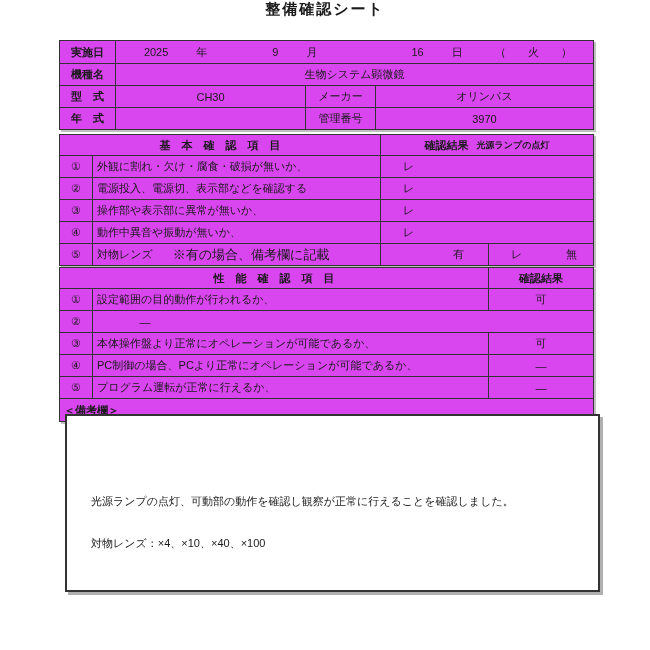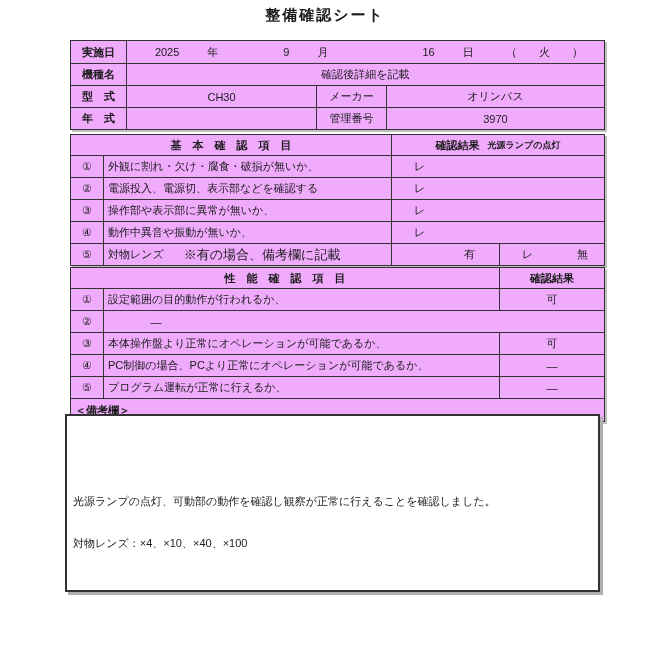--- a/index.html
+++ b/index.html
@@ -1,24 +1,24 @@
 <!DOCTYPE html>
 <html><head>
 <meta charset="utf-8">
 <style>
   * { margin:0; padding:0; box-sizing:border-box; }
   html,body { width:650px; height:650px; background:#ffffff;
               font-family:"Liberation Sans", sans-serif; color:#1a1a1a; }
   .sheet { position:relative; width:650px; height:650px; }
 
-  .title { text-align:center; padding-top:6px; font-size:15px; font-weight:bold;
+  .title { text-align:center; font-size:15px; font-weight:bold;
            letter-spacing:2px; }
 
-  .tbl { position:absolute; left:70px; width:535px; border:1.5px solid #333;
-         background:#f0abfc; box-shadow:2px 2px 0 #c0c0c0; }
+  .tbl { position:absolute; left:59px; width:535px; border:1.5px solid #333;
+         background:#d946ef; box-shadow:2px 2px 0 #c0c0c0; }
   .tbl-info  { top:40px; }
   .tbl-basic { top:134px; }
   .tbl-perf  { top:267px; }
 
   .row { display:flex; align-items:stretch; height:22px; border-top:1px solid #333; }
   .row:first-child { border-top:none; }
   .row-h20 { height:20px; }
 
   .cell { display:flex; align-items:center; border-left:1px solid #333;
           padding:0 4px; font-size:11px; overflow:hidden; white-space:nowrap; }
@@ -46,21 +46,21 @@
   .check { padding-left:22px; }
   .small-note { font-size:13px; margin-left:20px;text-align:center; }
   .res-yes { width:108px; justify-content:flex-end; padding-right:24px; }
   .res-no  { width:105px; justify-content:space-between; padding:0 16px 0 22px; }
 
   .remarks-label-row { height:23px; }
   .remarks-label { font-weight:bold; border-left:none; }
 
   .remarks-box { position:absolute; left:65px; top:414px; width:535px; height:178px;
                  border:2px solid #333; background:#fff; box-shadow:3px 3px 0 #b0b0b0;
-                 font-size:11px; padding:0 6px; }
+                 font-size:11px; padding:0 24px; }
   .remark-1 { margin-top:78px; }
   .remark-2 { margin-top:27px; }
 </style>
 </head>
 <body>
 
 <div class="sheet">
 
   <div class="title">整備確認シート</div>
 
@@ -82,21 +82,21 @@
         </div>
         <div class="seg seg-4">
           <span>（</span>
           <span>火</span>
           <span>）</span>
         </div>
       </div>
     </div>
     <div class="row">
       <div class="cell lbl">機種名</div>
-      <div class="cell grow center">確認後詳細を記載</div>
+      <div class="cell grow center">生物システム顕微鏡</div>
     </div>
     <div class="row">
       <div class="cell lbl">型　式</div>
       <div class="cell w-model center">CH30</div>
       <div class="cell w-makerlbl">メーカー</div>
       <div class="cell grow center">オリンパス</div>
     </div>
     <div class="row">
       <div class="cell lbl">年　式</div>
       <div class="cell w-model center"></div>

